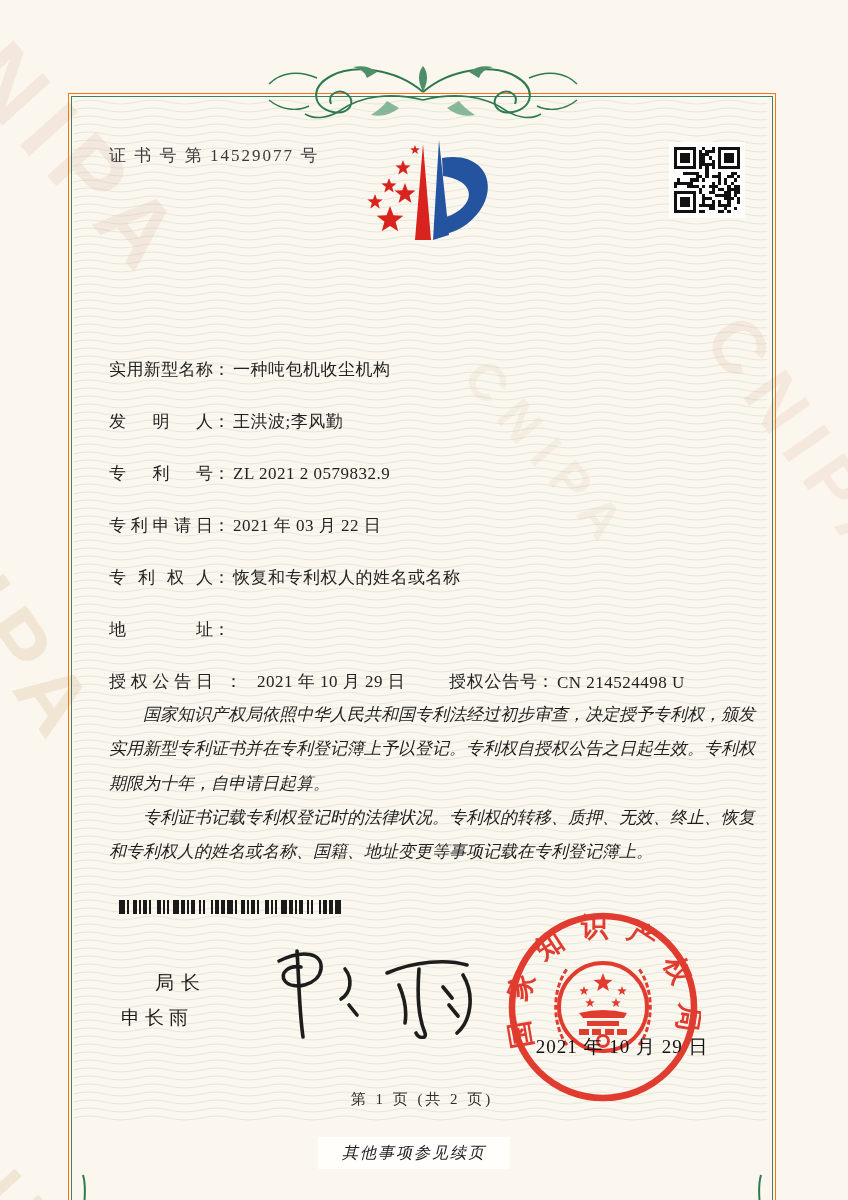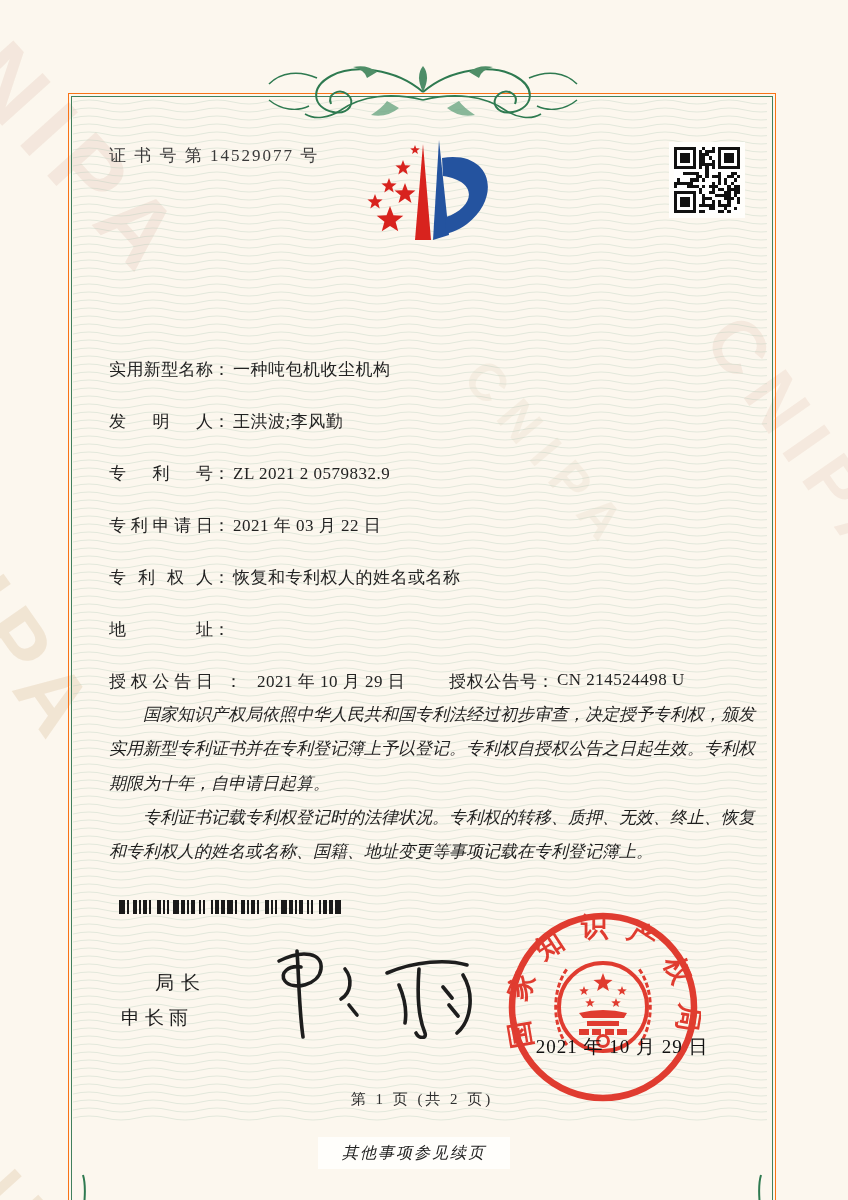--- a/index.html
+++ b/index.html
@@ -19,21 +19,21 @@
   .cert-no{left:40px;top:50px;font-size:17px;letter-spacing:2px;color:#3a3a3a;white-space:nowrap;}
   .logo{left:276px;top:44px;}
   .qr-box{left:600px;top:48px;width:76px;height:76px;background:#fffefb;display:flex;align-items:center;justify-content:center;}
   .title{left:0;right:0;top:154px;text-align:center;font-size:40px;font-weight:bold;letter-spacing:6px;color:#141414;white-space:nowrap;}
   .fields{left:40px;top:264px;width:655px;}
   .frow{display:flex;align-items:baseline;height:19px;margin-bottom:33px;font-size:17px;white-space:nowrap;}
   .flabel{display:inline-block;width:104px;text-align:justify;text-align-last:justify;color:#222;}
   .fcolon{display:inline-block;width:20px;}
   .fvalue{letter-spacing:.5px;}
   .grant-row{position:relative;gap:12px;}
-  .grant-pair2{position:absolute;left:340px;top:0;display:flex;align-items:flex-start;white-space:nowrap;}
+  .grant-pair2{position:absolute;left:340px;top:0;display:flex;align-items:flex-end;white-space:nowrap;}
   .grant-pair2 .flabel{width:88px;}
   .paras{left:40px;top:604px;width:652px;font-size:17px;line-height:2.02;font-style:italic;color:#1e1e1e;}
   .paras p{margin:0;text-indent:2em;}
   .barcode{left:50px;top:806px;width:222px;height:14px;display:flex;align-items:stretch;}
   .barcode span{display:block;height:100%;}
   .sig-role{left:54px;top:876px;font-size:19px;letter-spacing:7px;color:#1c1c1c;margin-left:32px;}
   .sig-name{left:52px;top:911px;font-size:19px;letter-spacing:5px;color:#1c1c1c;}
   .sig-svg{left:150px;top:845px;}
   .seal-svg{left:436px;top:813px;opacity:.95;}
   .seal-date{left:448px;top:940px;width:210px;text-align:center;font-size:19px;letter-spacing:1px;color:#111;z-index:5;white-space:nowrap;}

